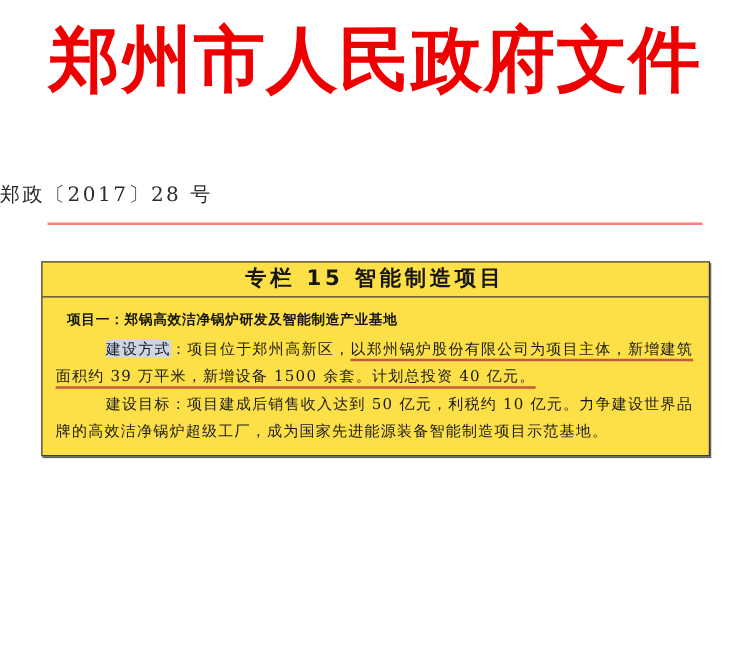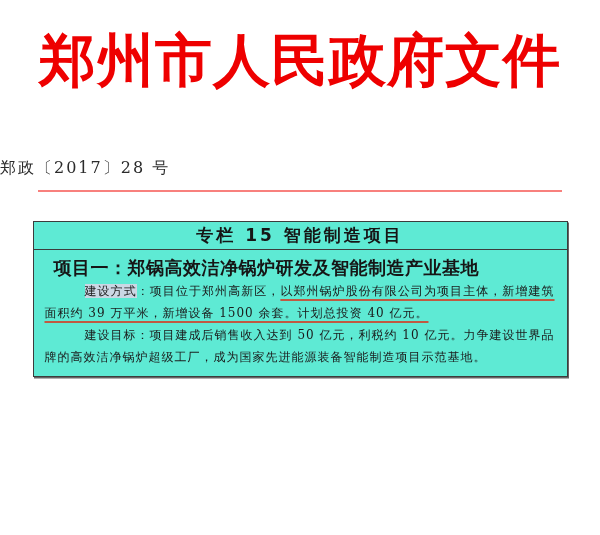--- a/index.html
+++ b/index.html
@@ -6,21 +6,21 @@
   .page {
     position: relative;
     width: 600px;
     height: 535px;
     background: #ffffff;
     overflow: hidden;
     font-family: "DejaVu Serif", "Liberation Serif", serif;
     color: #1f1f1f;
   }
   .doc-title {
-    padding-top: 28px;
+    padding-top: 16px;
     text-align: center;
     color: #ee0000;
     font-family: "DejaVu Serif", "Liberation Serif", serif;
     font-weight: bold;
     font-size: 57px;
     line-height: 64px;
     letter-spacing: 1px;
     white-space: nowrap;
   }
   .doc-number {
@@ -35,42 +35,42 @@
     width: 524px;
     height: 2px;
     margin: 12px auto 0 auto;
     background: #f8807d;
   }
   .column-box {
     width: 535px;
     margin: 29px auto 0 auto;
     border: 1px solid #3c3c3c;
     box-shadow: 1px 1.5px 0 rgba(50,50,50,0.75);
-    background: #5eead4;
+    background: #fde047;
     box-sizing: border-box;
   }
   .box-header {
     height: 27px;
     line-height: 27px;
     text-align: center;
     font-family: "DejaVu Sans", "Liberation Sans", sans-serif;
     font-weight: bold;
     font-size: 17px;
     letter-spacing: 3px;
     color: #161616;
     border-bottom: 1px solid #3c3c3c;
   }
   .box-body {
     padding: 4px 12px 8px 11px;
   }
   .project-title {
     margin: 2px 0 1px 9px;
     font-family: "DejaVu Sans", "Liberation Sans", sans-serif;
     font-weight: bold;
-    font-size: 18px;
+    font-size: 11px;
     line-height: 23px;
     letter-spacing: 0.5px;
     color: #161616;
   }
   .para {
     margin: 0;
     font-size: 12px;
     line-height: 22px;
     letter-spacing: 1px;
     text-align: justify;

